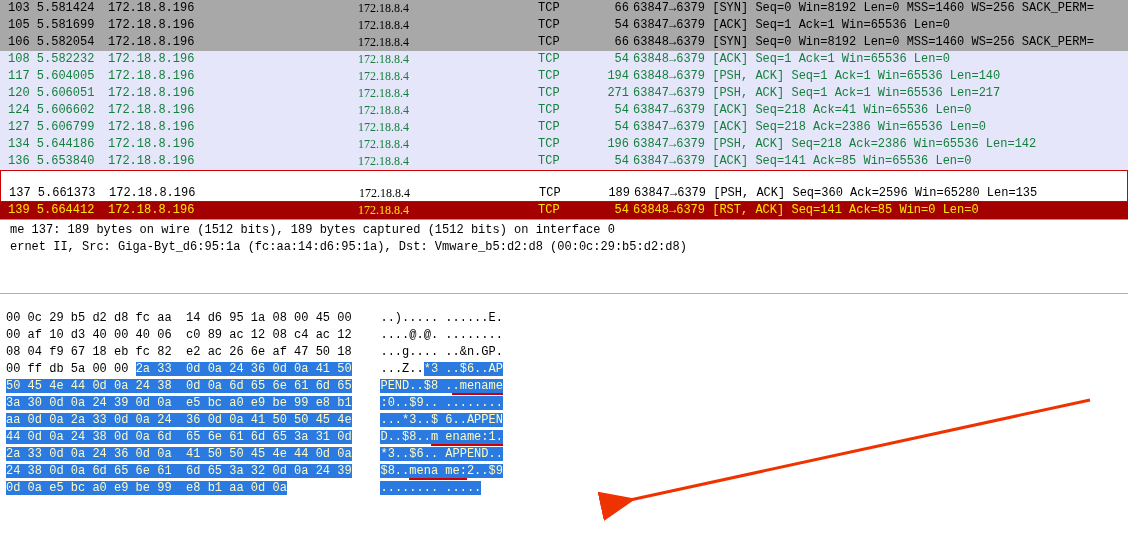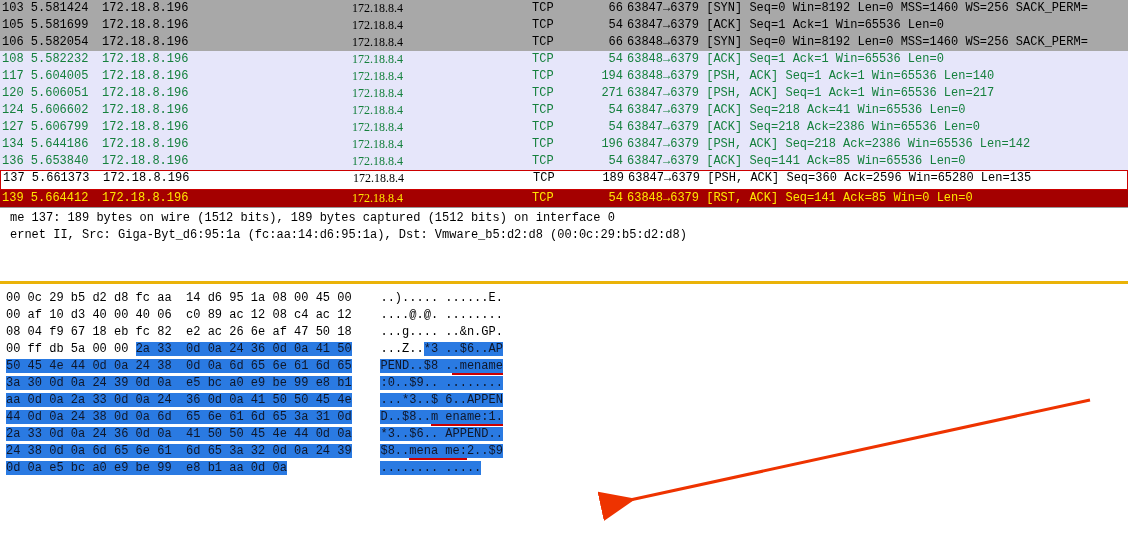--- a/index.html
+++ b/index.html
@@ -11,57 +11,58 @@
     height: 556px;
     overflow: hidden;
     position: relative;
     color: #000;
   }
   .packet-list { width: 100%; }
   .row {
     display: flex;
     height: 17px;
     line-height: 17px;
-    padding-left: 2px;
+    padding-left: 8px;
     white-space: nowrap;
     overflow: hidden;
+    align-items: flex-end;
   }
   .row-gray { background: #a8a8a8; color: #000; }
   .row-lav  { background: #e6e6fa; color: #15803d; }
   .row-red  { background: #a40000; color: #ffe600; }
   .row-sel  {
     background: #fff;
     color: #000;
     border: 1px solid #c00;
-    height: 20px;
+    height: 32px;
     line-height: 15px;
   }
   .c-no   { width: 100px; }
   .c-src  { width: 250px; }
   .c-dst  { width: 180px; font-family: Liberation Serif, serif; }
   .c-prot { width: 55px; }
   .c-len  { width: 40px; text-align: right; padding-right: 4px;}
   .c-info { flex: 1; }
   .details {
     border-top: 1px solid #999;
     background: #fff;
     padding: 2px 10px;
     height: 74px;
     overflow: hidden;
     line-height: 17px;
   }
   .hex-pane {
-    border-top: 3px solid #eab308;
+    border-top: 1px solid #eab308;
     background: #fff;
-    padding: 6px 6px;
+    padding: 16px 6px;
     line-height: 17px;
     font-size: 12px;
   }
   .hex-row { white-space: pre; }
-  .hex-sel { background: #2a7ae2; color: #0f172a; }
+  .hex-sel { background: #2a7ae2; color: #fef9c3; }
   .under { border-bottom: 2px solid #c00; }
   .arrow-svg {
     position: absolute;
     left: 590px;
     top: 380px;
     pointer-events: none;
   }
 </style>
 </head>
 <body>

